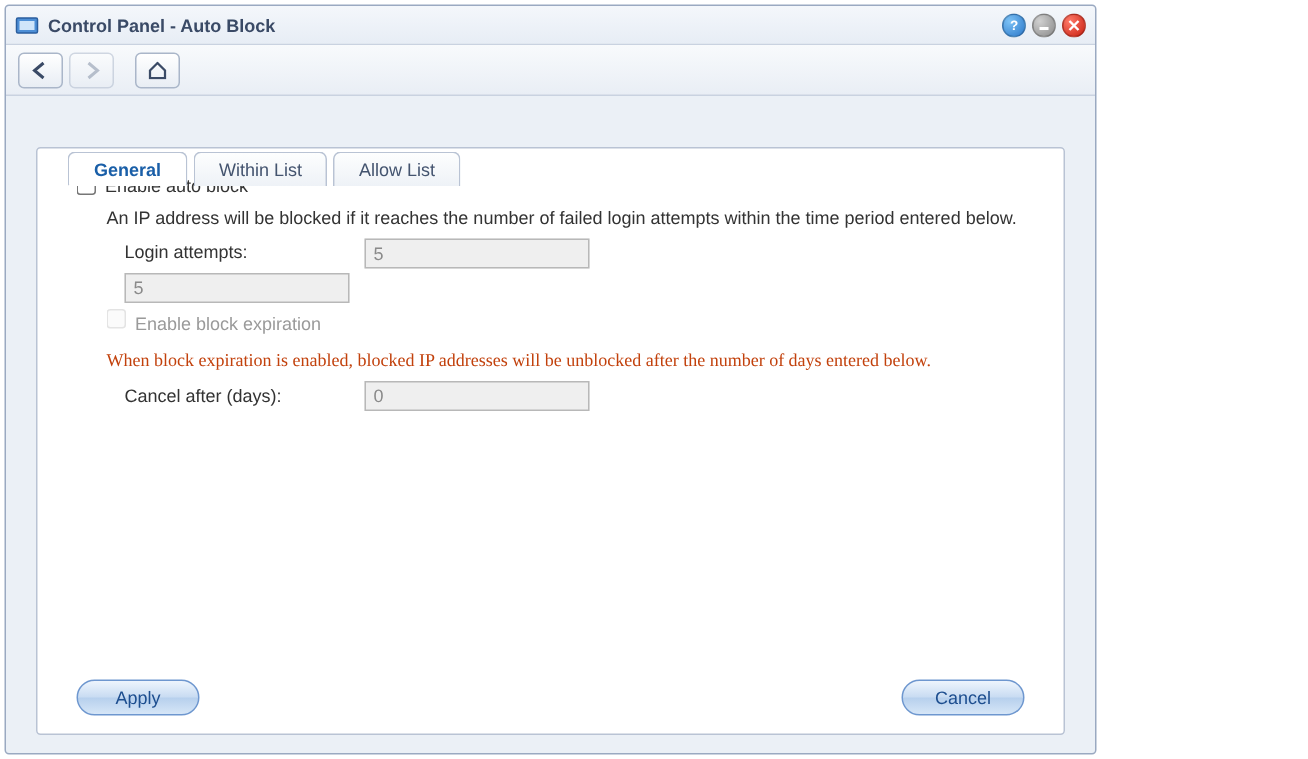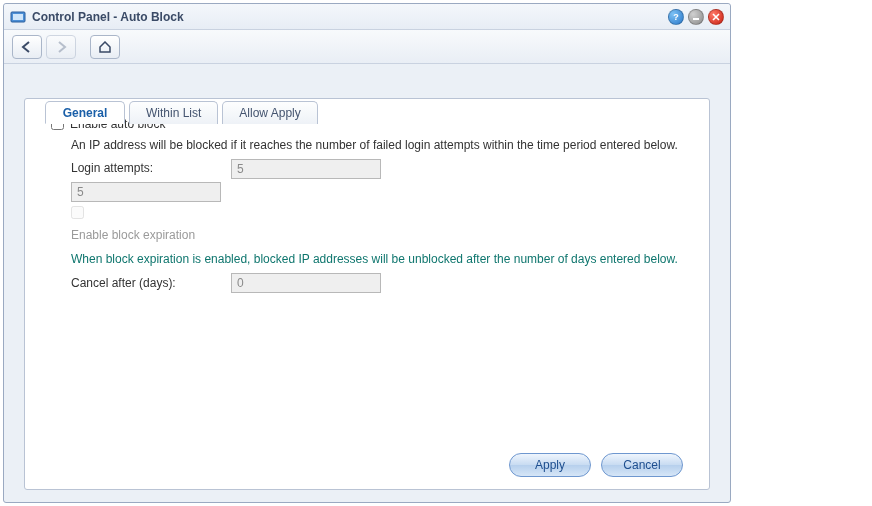--- a/index.html
+++ b/index.html
@@ -128,38 +128,38 @@
     margin-bottom:4px;
   }
   .checkbox-row.disabled { color:#9a9a9a; }
   .sub {
     margin-left: 20px;
     line-height: 1.7;
   }
   .field-row {
     display:flex;
     align-items:flex-end;
-    margin: 3px 0;
+    margin: 3px 12px;
   }
   .field-row label {
     width: 160px;
   }
   .field-row input[type="text"] {
     width: 150px;
     height: 20px;
     border: 1px solid #b8b8b8;
     background: #efefef;
     color: #8a8a8a;
     padding: 1px 5px;
     font-size:12px;
   }
   .footer-buttons {
     margin-top:auto;
     display:flex;
-    justify-content:flex-end;
+    justify-content:space-between;
     gap:10px;
     padding-top:6px;
   }
   .btn {
     min-width: 82px;
     height: 24px;
     border: 1px solid #6e97cf;
     border-radius: 12px;
     background: linear-gradient(#eef5fd, #c9dcf2 48%, #b7d0ed 52%, #d6e6f7);
     color: #1d4e8f;
@@ -227,21 +227,21 @@
     </div>
     <div class="panel">
       <div class="tabs">
         <div class="tab active">
           <span>General</span>
         </div>
         <div class="tab">
           <span>Within List</span>
         </div>
         <div class="tab">
-          <span>Allow Apply</span>
+          <span>Allow List</span>
         </div>
       </div>
 
 
       <div class="checkbox-row">
         <input type="checkbox" style="">
         <span>Enable auto block</span>
       </div>
 
       <div class="sub">
@@ -249,26 +249,26 @@
 
         <div class="field-row">
           <label>Login attempts:</label>
           <input type="text" disabled="" value="5" style="">
         </div>
 
         <div class="field-row">
           <input type="text" disabled="" value="5" style="">
         </div>
 
-        <div class="checkbox-row disabled" style="margin-top:4px;flex-direction:column;">
+        <div class="checkbox-row disabled" style="margin-top:4px;">
           <input type="checkbox" disabled="" style="">
           <span>Enable block expiration</span>
         </div>
 
-        <div style="color:#0f766e;">When block expiration is enabled, blocked IP addresses will be unblocked after the number of days entered below.</div>
+        <div style="color:#c2410c;font-family:Liberation Serif, serif;">When block expiration is enabled, blocked IP addresses will be unblocked after the number of days entered below.</div>
 
         <div class="field-row">
           <label>Cancel after (days):</label>
           <input type="text" disabled="" value="0" style="">
         </div>
       </div>
 
       <div class="footer-buttons">
         <button class="btn">Apply</button>
         <button class="btn">Cancel</button>

